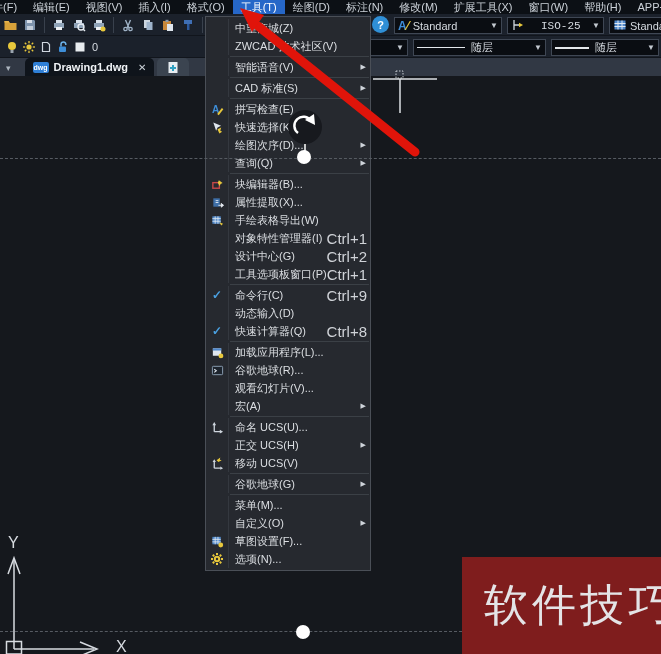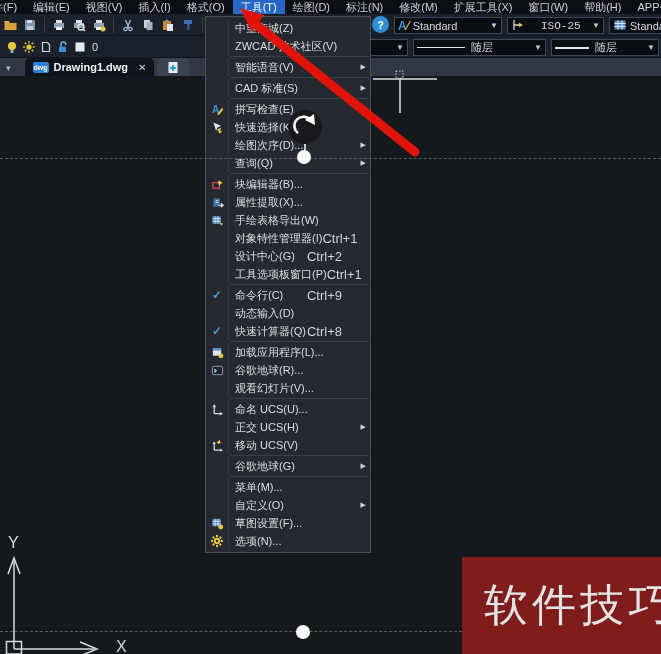--- a/index.html
+++ b/index.html
@@ -58,21 +58,21 @@
     border-top:1px dashed #565b62; z-index:60; }
   .dash2 { position:absolute; left:0; top:631px; width:462px; height:0;
     border-top:1px dashed #565b62; z-index:60; }
   
   .menu-panel { position:absolute; left:205px; top:16px; width:166px;
     background:#26292f; border:1px solid #4a4f57; z-index:50; padding:2px 0; }
   .menu-item { height:18px; display:flex; align-items:center; position:relative; }
   .menu-gutter { width:23px; flex:0 0 23px; display:flex; align-items:center;
     justify-content:center; height:100%; border-right:1px solid #34383f; }
   .menu-label { color:#dcdfe3; font-size:11px; margin-left:6px; white-space:nowrap; }
-  .menu-shortcut { margin-left:auto; margin-right:28px; color:#d0d3d8; font-size:13px; }
+  .menu-shortcut { margin-left:auto; margin-right:3px; color:#d0d3d8; font-size:15px; }
   .menu-arrow { position:absolute; right:4px; color:#cfd4da; font-size:7px; }
   .menu-sep { height:3px; display:flex; align-items:center; }
   .menu-sep i { display:block; height:1px; background:#3b4046; flex:1; margin:0 1px 0 0; }
   .menu-check { color:#4aa0e0; font-size:12px; font-weight:bold; }
   
   #overlay { position:absolute; left:0; top:0; width:661px; height:654px;
     z-index:70; pointer-events:none; }
 </style>
 </head>
 <body>
@@ -419,20 +419,25 @@
               <rect x="1.5" y="2.5" width="11" height="9" rx="1" fill="#1d242d" stroke="#8fa3b8" stroke-width="1"></rect>
               <path d="M3.5 5.5l2.2 1.8L3.5 9" stroke="#dfe6ee" stroke-width="1.2" fill="none"></path>
             </svg>
           </span>
           <span class="menu-label">谷歌地球(R)...</span>
         </div>
         <div class="menu-item">
           <span class="menu-gutter"></span>
           <span class="menu-label">观看幻灯片(V)...</span>
         </div>
+        <div class="menu-item">
+          <span class="menu-gutter"></span>
+          <span class="menu-label">宏(A)</span>
+          <span class="menu-arrow">▶</span>
+        </div>
         <div class="menu-sep">
           <i style="margin-left:24px;"></i>
         </div>
         <div class="menu-item">
           <span class="menu-gutter">
             <svg width="13" height="13" viewBox="0 0 14 14">
               <path d="M3.5 11.5v-8M3.5 11.5h8" stroke="#cfd6de" stroke-width="1.4" fill="none"></path>
               <path d="M3.5 1l-2 3.5h4zM13 11.5l-3.5-2v4z" fill="#cfd6de"></path>
             </svg>
           </span>

